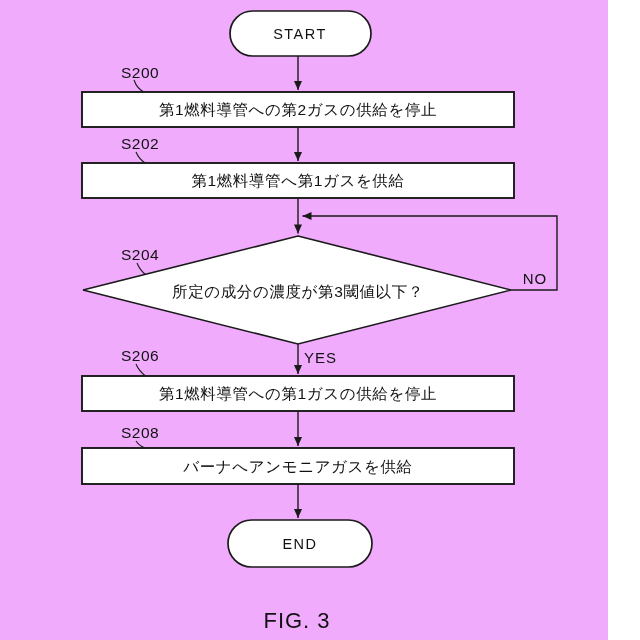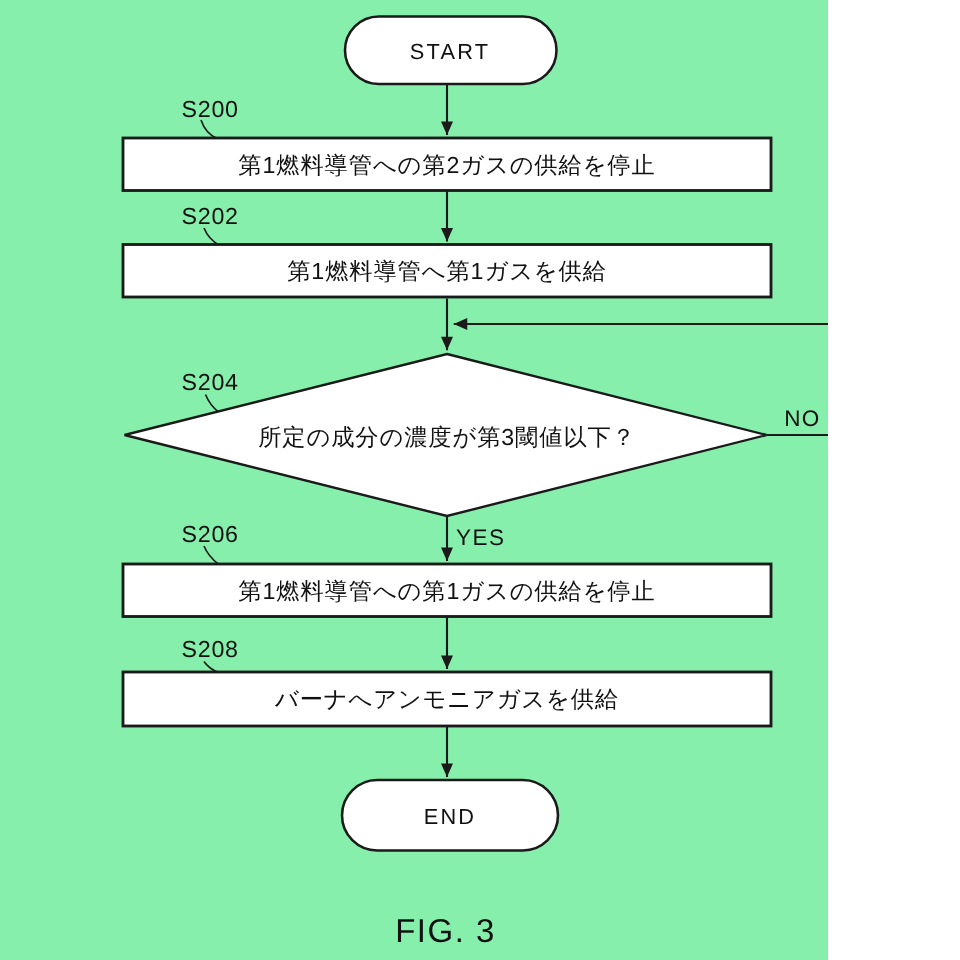--- a/index.html
+++ b/index.html
@@ -2,23 +2,23 @@
 <html><head>
 <meta charset="utf-8">
 <style>
   html, body {
     margin: 0;
     padding: 0;
     background: #ffffff;
   }
   .page {
     position: relative;
-    width: 552px;
+    width: 608px;
     height: 640px;
-    background: #86efac;
+    background: #f0abfc;
     overflow: hidden;
     font-family: "Liberation Sans", sans-serif;
   }
   svg { display: block; }
 
   .shape {
     fill: #ffffff;
     stroke: #1a1a1a;
   }
   .box      { stroke-width: 1.9; }

